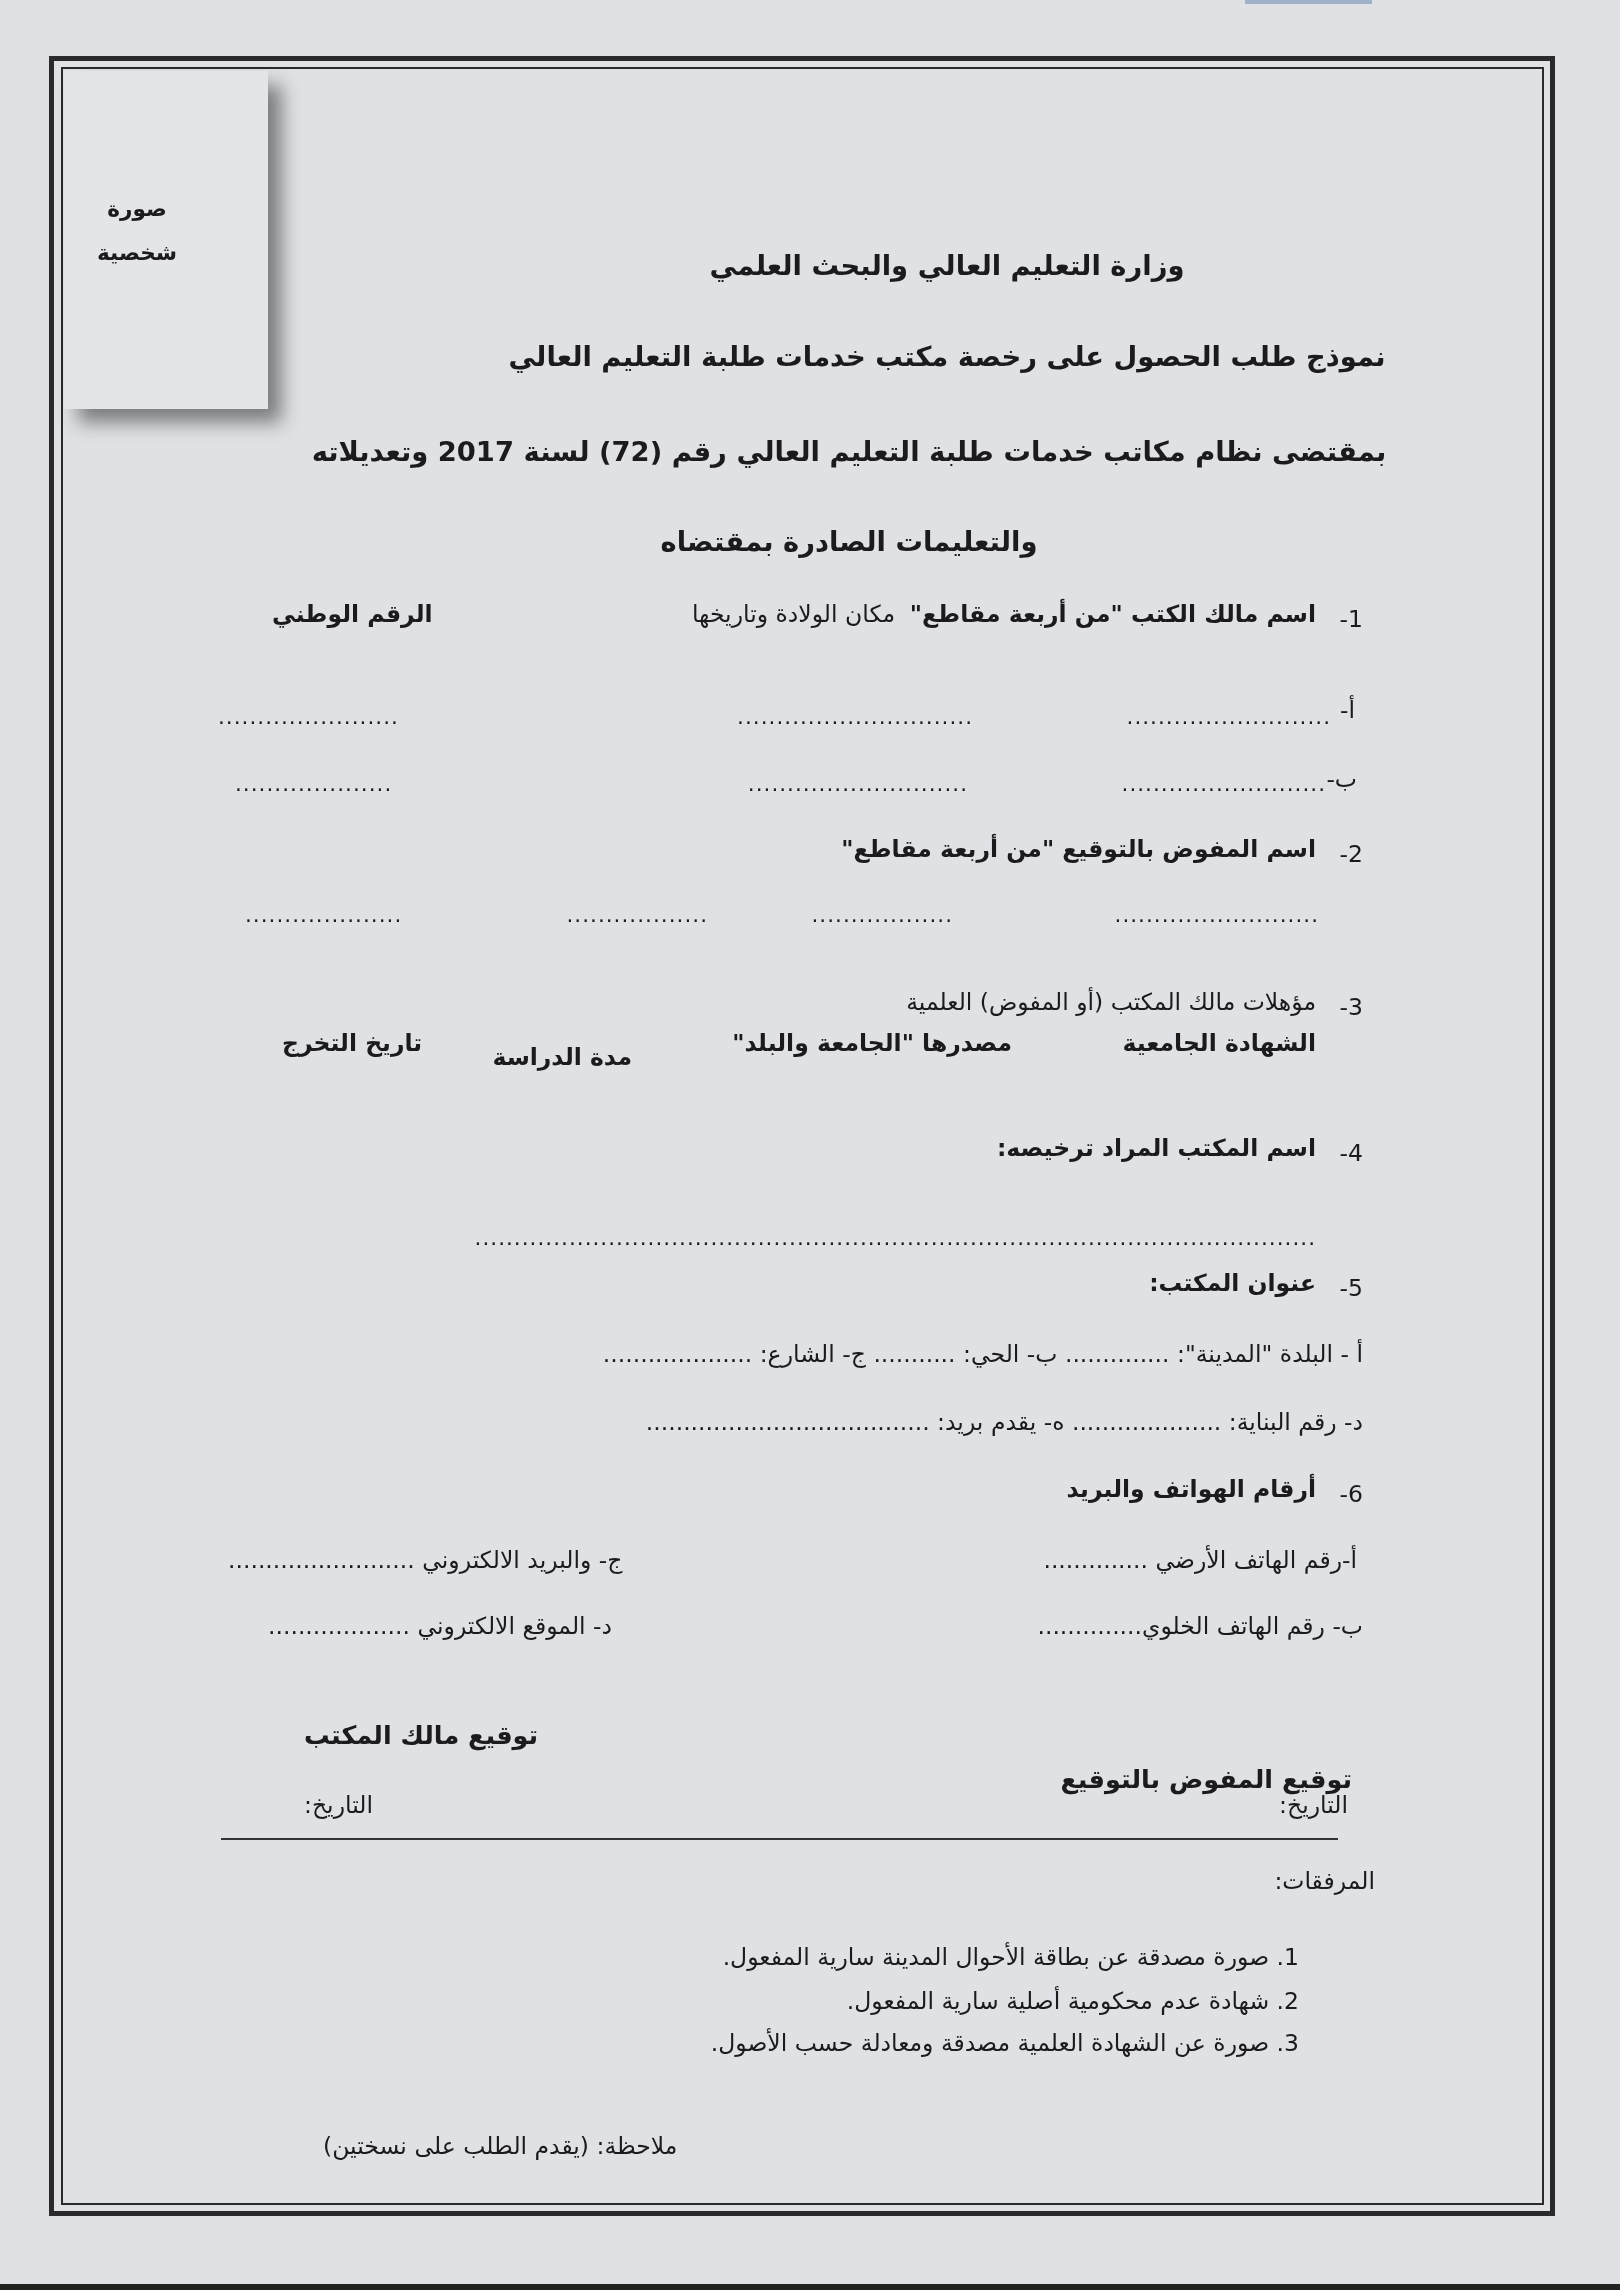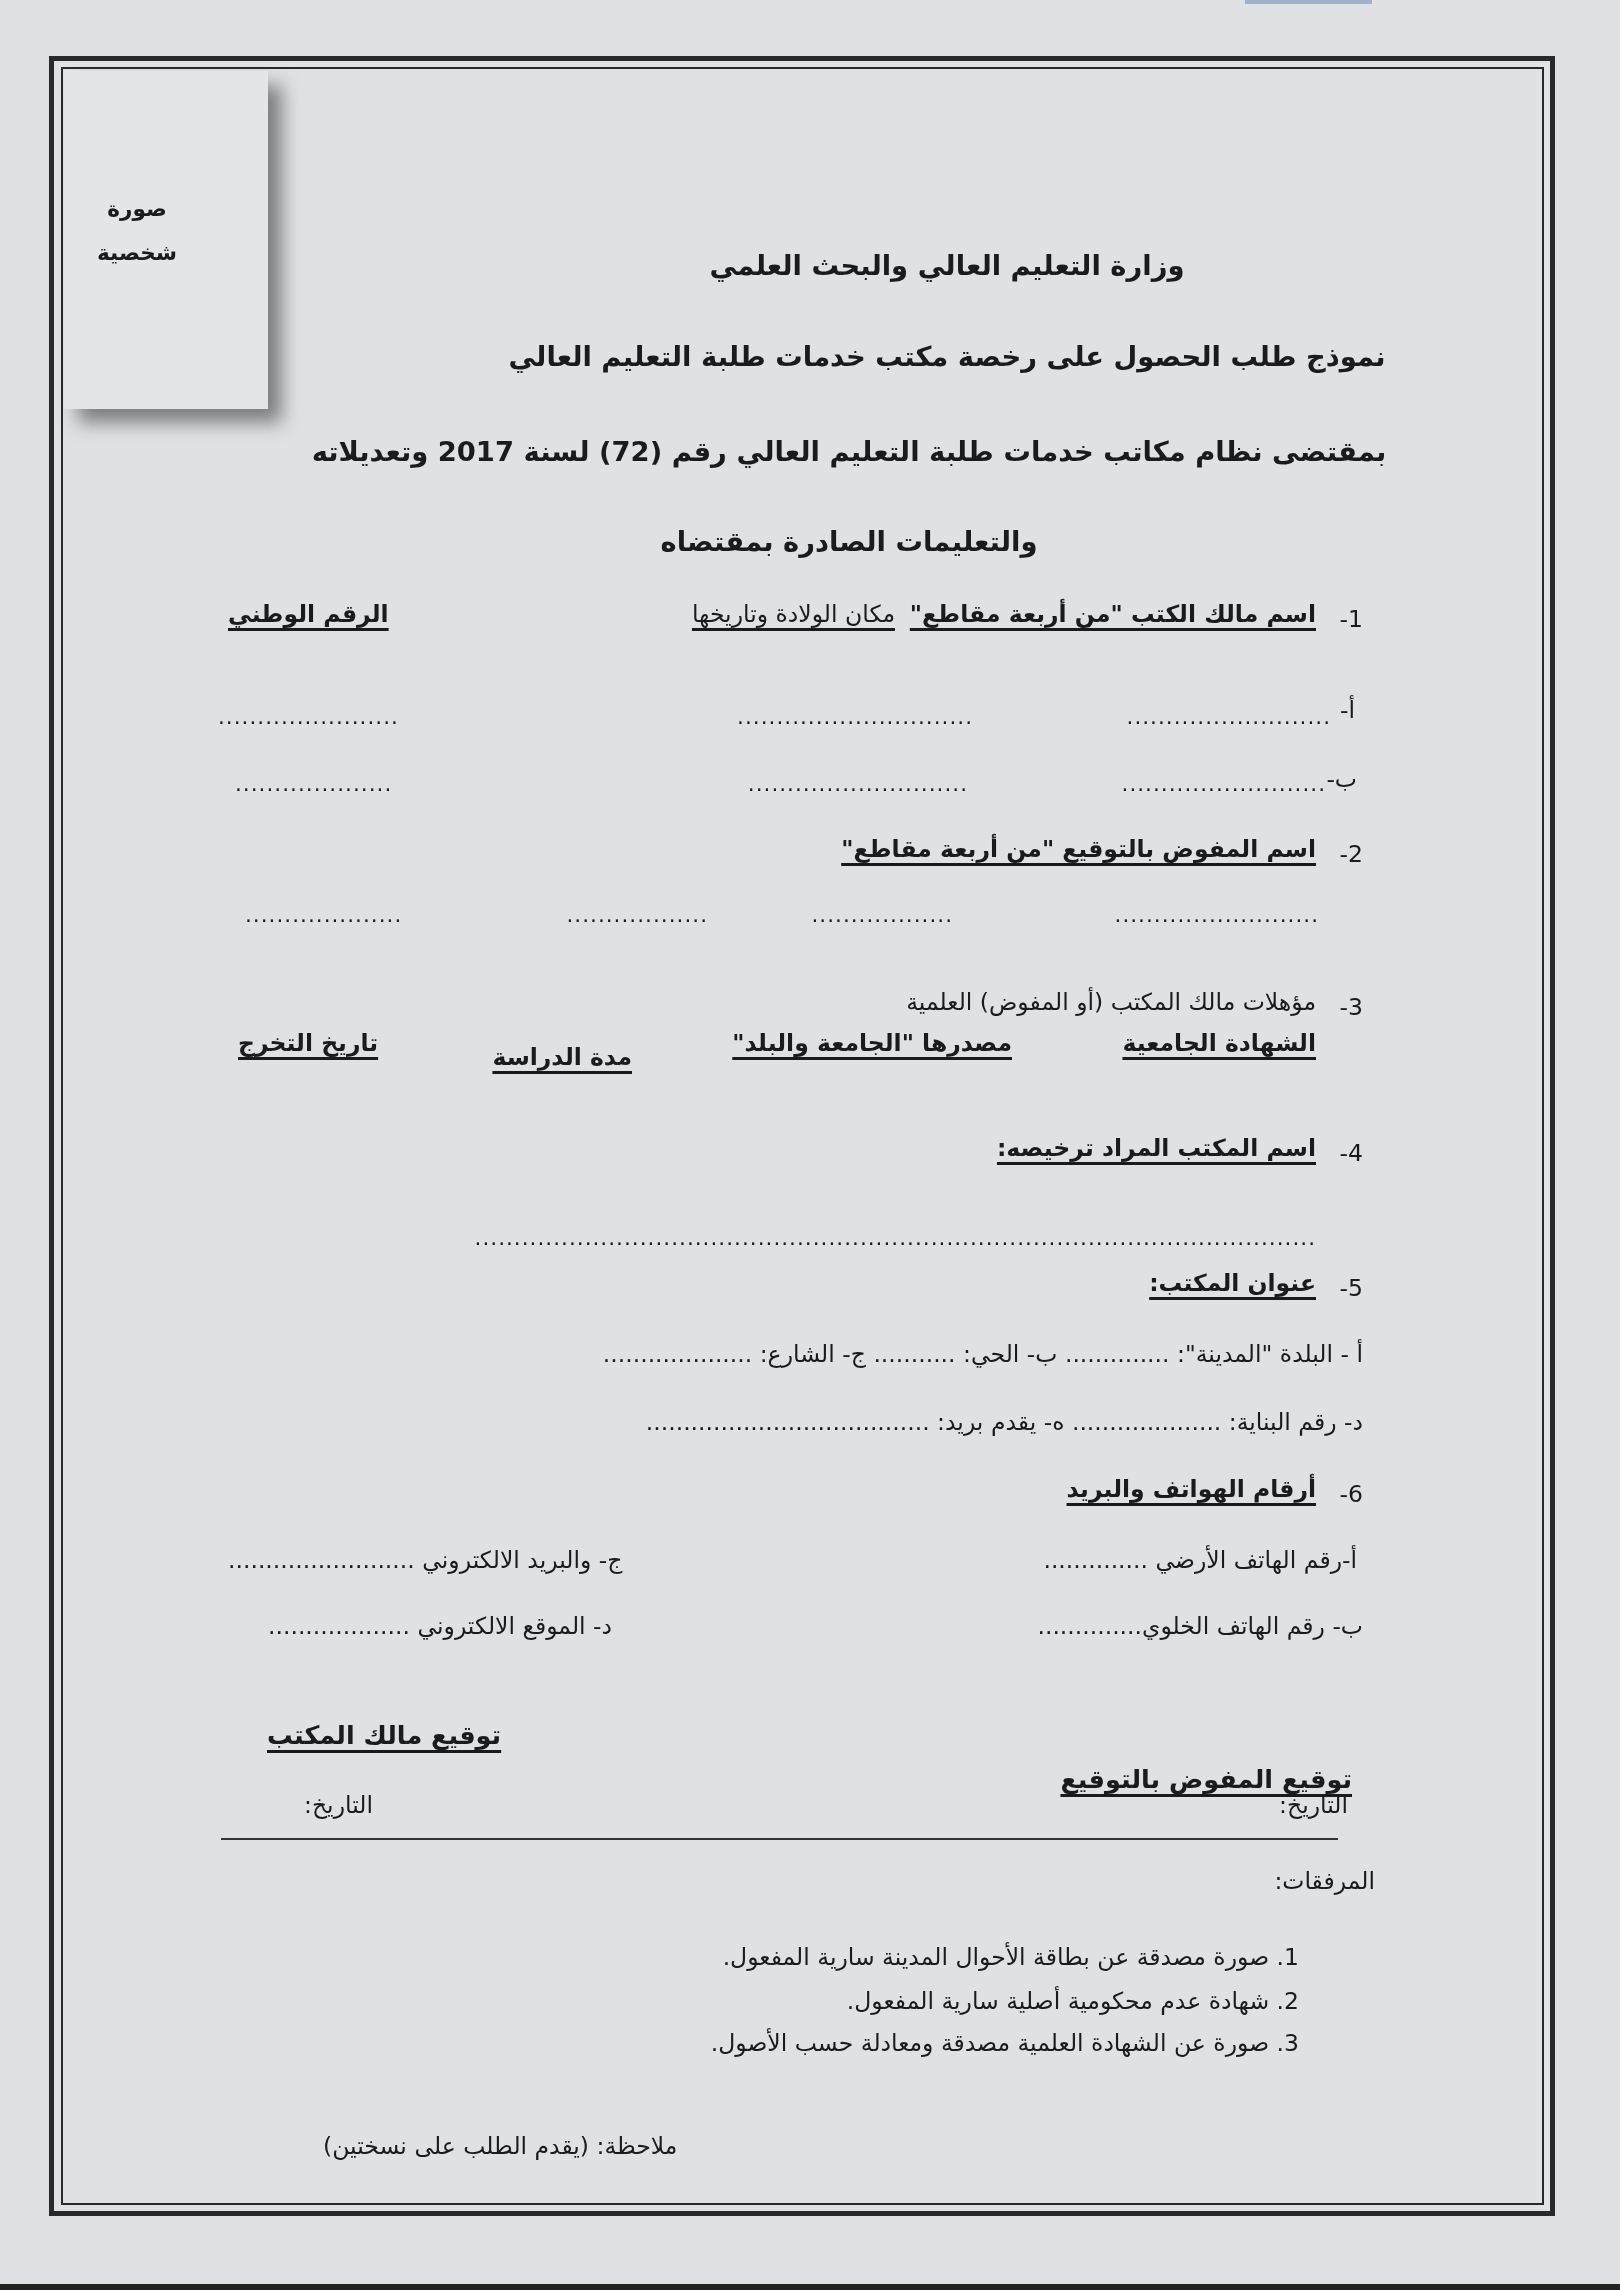--- a/index.html
+++ b/index.html
@@ -23,21 +23,21 @@
     position:absolute; left:64px; top:71px; width:204px; height:338px;
     background:#e3e5e9;
     box-shadow: 13.7px 13.7px 17.6px rgba(40,40,40,0.55);
   }
   .photo-box .t { position:absolute; width:100%; text-align:center; left:-29px; font-size:21.6px; font-weight:bold; }
 
   .abs { position:absolute; direction:rtl; white-space:nowrap; }
   .title { font-weight:bold; font-size:27.4px; }
   .ctr { left:0; width:1620px; text-align:center; }
   .item { font-size:23.5px; }
-  .u { text-decoration:underline; text-underline-offset:5.9px; text-decoration-thickness:2.9px; font-weight:bold; }
+  .u { text-underline-offset:5.9px; text-decoration-thickness:2.9px; font-weight:bold;margin-left:44px; }
   .dots { font-size:21.6px; letter-spacing:1px; }
   .rule { position:absolute; left:221px; top:1838px; width:1117px; height:2px; background:#333; }
 </style>
 </head>
 <body>
 
 <div class="top-tint"></div>
 <div class="frame-outer"></div>
 <div class="frame-inner"></div>
 
@@ -90,21 +90,21 @@
 <div class="abs item" style="right:257px; top:1408px">د- رقم البناية: ....................        ه- يقدم بريد: ......................................</div>
 
 <div class="abs item" style="right:257px; top:1480px">6-</div>
 <div class="abs item u" style="right:304px; top:1475px">أرقام الهواتف والبريد</div>
 <div class="abs item" style="right:263px; top:1546px">أ-رقم الهاتف الأرضي ..............</div>
 <div class="abs item" style="left:228px; top:1546px">ج- والبريد الالكتروني .........................</div>
 <div class="abs item" style="right:257px; top:1612px">ب- رقم الهاتف الخلوي..............</div>
 <div class="abs item" style="left:268px; top:1612px">د- الموقع الالكتروني ...................</div>
 
 <div class="abs item u" style="right:268px; top:1764px; font-size:25.5px">توقيع المفوض بالتوقيع</div>
-<div class="abs item u" style="left:267px; top:1720px; font-size:25.5px">توقيع مالك المكتب</div>
+<div class="abs item u" style="left:260px; top:1720px; font-size:25.5px">توقيع مالك المكتب</div>
 <div class="abs item" style="right:272px; top:1791px">التاريخ:</div>
 <div class="abs item" style="left:304px; top:1791px">التاريخ:</div>
 <div class="rule"></div>
 
 <div class="abs item" style="right:245px; top:1867px">المرفقات:</div>
 <div class="abs item" style="right:321px; top:1943px">1.  صورة مصدقة عن بطاقة الأحوال المدينة سارية المفعول.</div>
 <div class="abs item" style="right:321px; top:1987px">2.  شهادة عدم محكومية أصلية سارية المفعول.</div>
 <div class="abs item" style="right:321px; top:2029px">3.  صورة عن الشهادة العلمية مصدقة ومعادلة حسب الأصول.</div>
 
 <div class="abs item" style="left:323px; top:2132px">ملاحظة: (يقدم الطلب على نسختين)</div>

